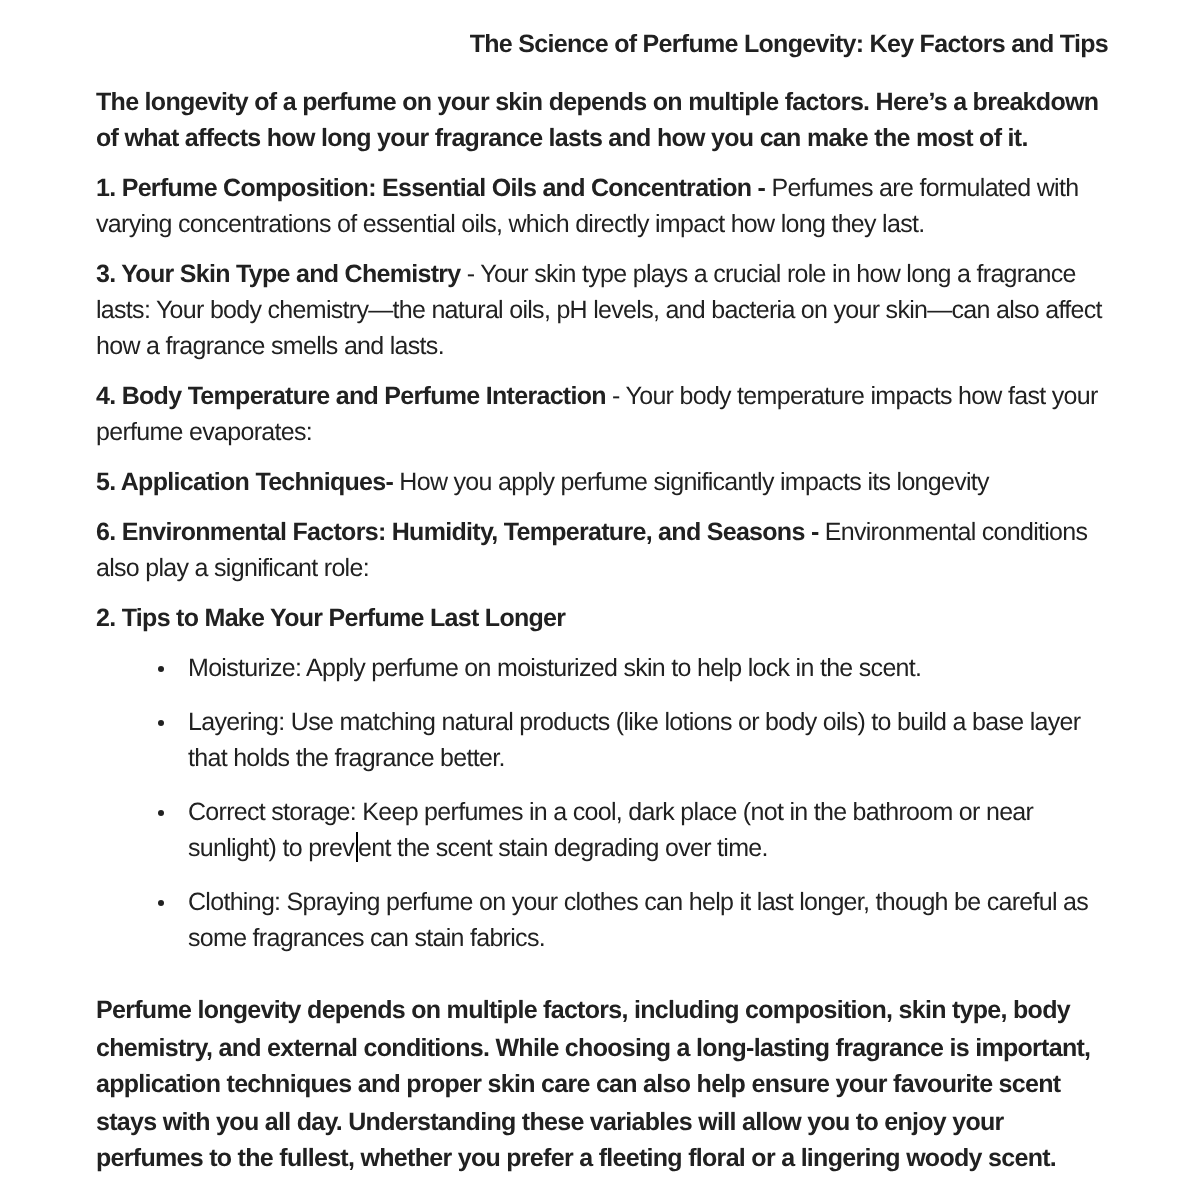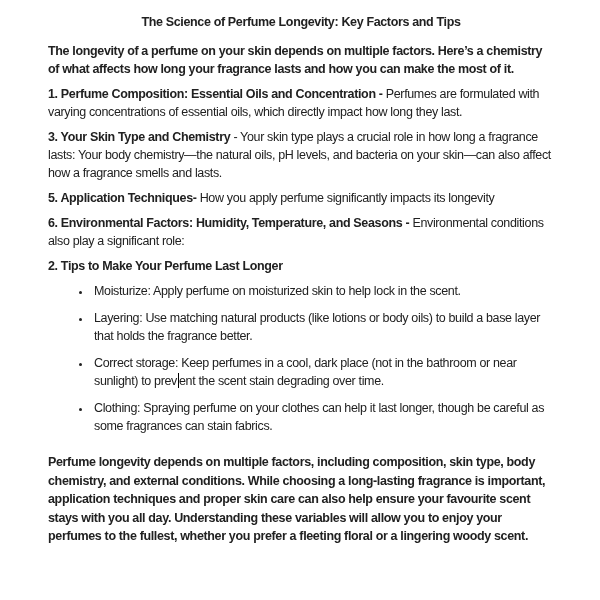--- a/index.html
+++ b/index.html
@@ -12,21 +12,21 @@
     height: 600px;
     overflow: hidden;
     font-family: "Liberation Sans", sans-serif;
     color: #212121;
   }
   .canvas {
     padding: 14px 46px 0 48px;
     cursor: text;
   }
   .title {
-    text-align: center;
+    text-align: right;
     font-weight: bold;
     font-size: 12.5px;
     line-height: 17px;
     margin: 0 0 11px 0;
     letter-spacing: -0.35px;
   }
   p.para {
     font-size: 12.5px;
     line-height: 18px;
     letter-spacing: -0.35px;
@@ -66,27 +66,28 @@
     margin: 0 0.5px;
   }
 </style>
 </head>
 <body>
 
 <div class="canvas">
 
   <p class="title">The Science of Perfume Longevity: Key Factors and Tips</p>
 
-  <p class="para bold">The longevity of a perfume on your skin depends on multiple factors. Here’s a chemistry of what affects how long your fragrance lasts and how you can make the most of it.</p>
+  <p class="para bold">The longevity of a perfume on your skin depends on multiple factors. Here’s a breakdown of what affects how long your fragrance lasts and how you can make the most of it.</p>
 
   <p class="para"><strong>1. Perfume Composition: Essential Oils and Concentration -</strong><span> Perfumes are formulated with varying concentrations of essential oils, which directly impact how long they last.</span></p>
 
 
   <p class="para"><strong>3. Your Skin Type and Chemistry</strong><span> - Your skin type plays a crucial role in how long a fragrance lasts: Your body chemistry—the natural oils, pH levels, and bacteria on your skin—can also affect how a fragrance smells and lasts.</span></p>
 
+  <p class="para"><strong>4. Body Temperature and Perfume Interaction</strong><span> - Your body temperature impacts how fast your perfume evaporates:</span></p>
 
   <p class="para"><strong>5. Application Techniques-</strong><span> How you apply perfume significantly impacts its longevity</span></p>
 
   <p class="para"><strong>6. Environmental Factors: Humidity, Temperature, and Seasons -</strong><span> Environmental conditions also play a significant role:</span></p>
 
   <p class="para bold">2. Tips to Make Your Perfume Last Longer</p>
 
   <ul class="tips">
     <li><span>Moisturize: Apply perfume on moisturized skin to help lock in the scent.</span></li>
     <li><span>Layering: Use matching natural products (like lotions or body oils) to build a base layer that holds the fragrance better.</span></li>

